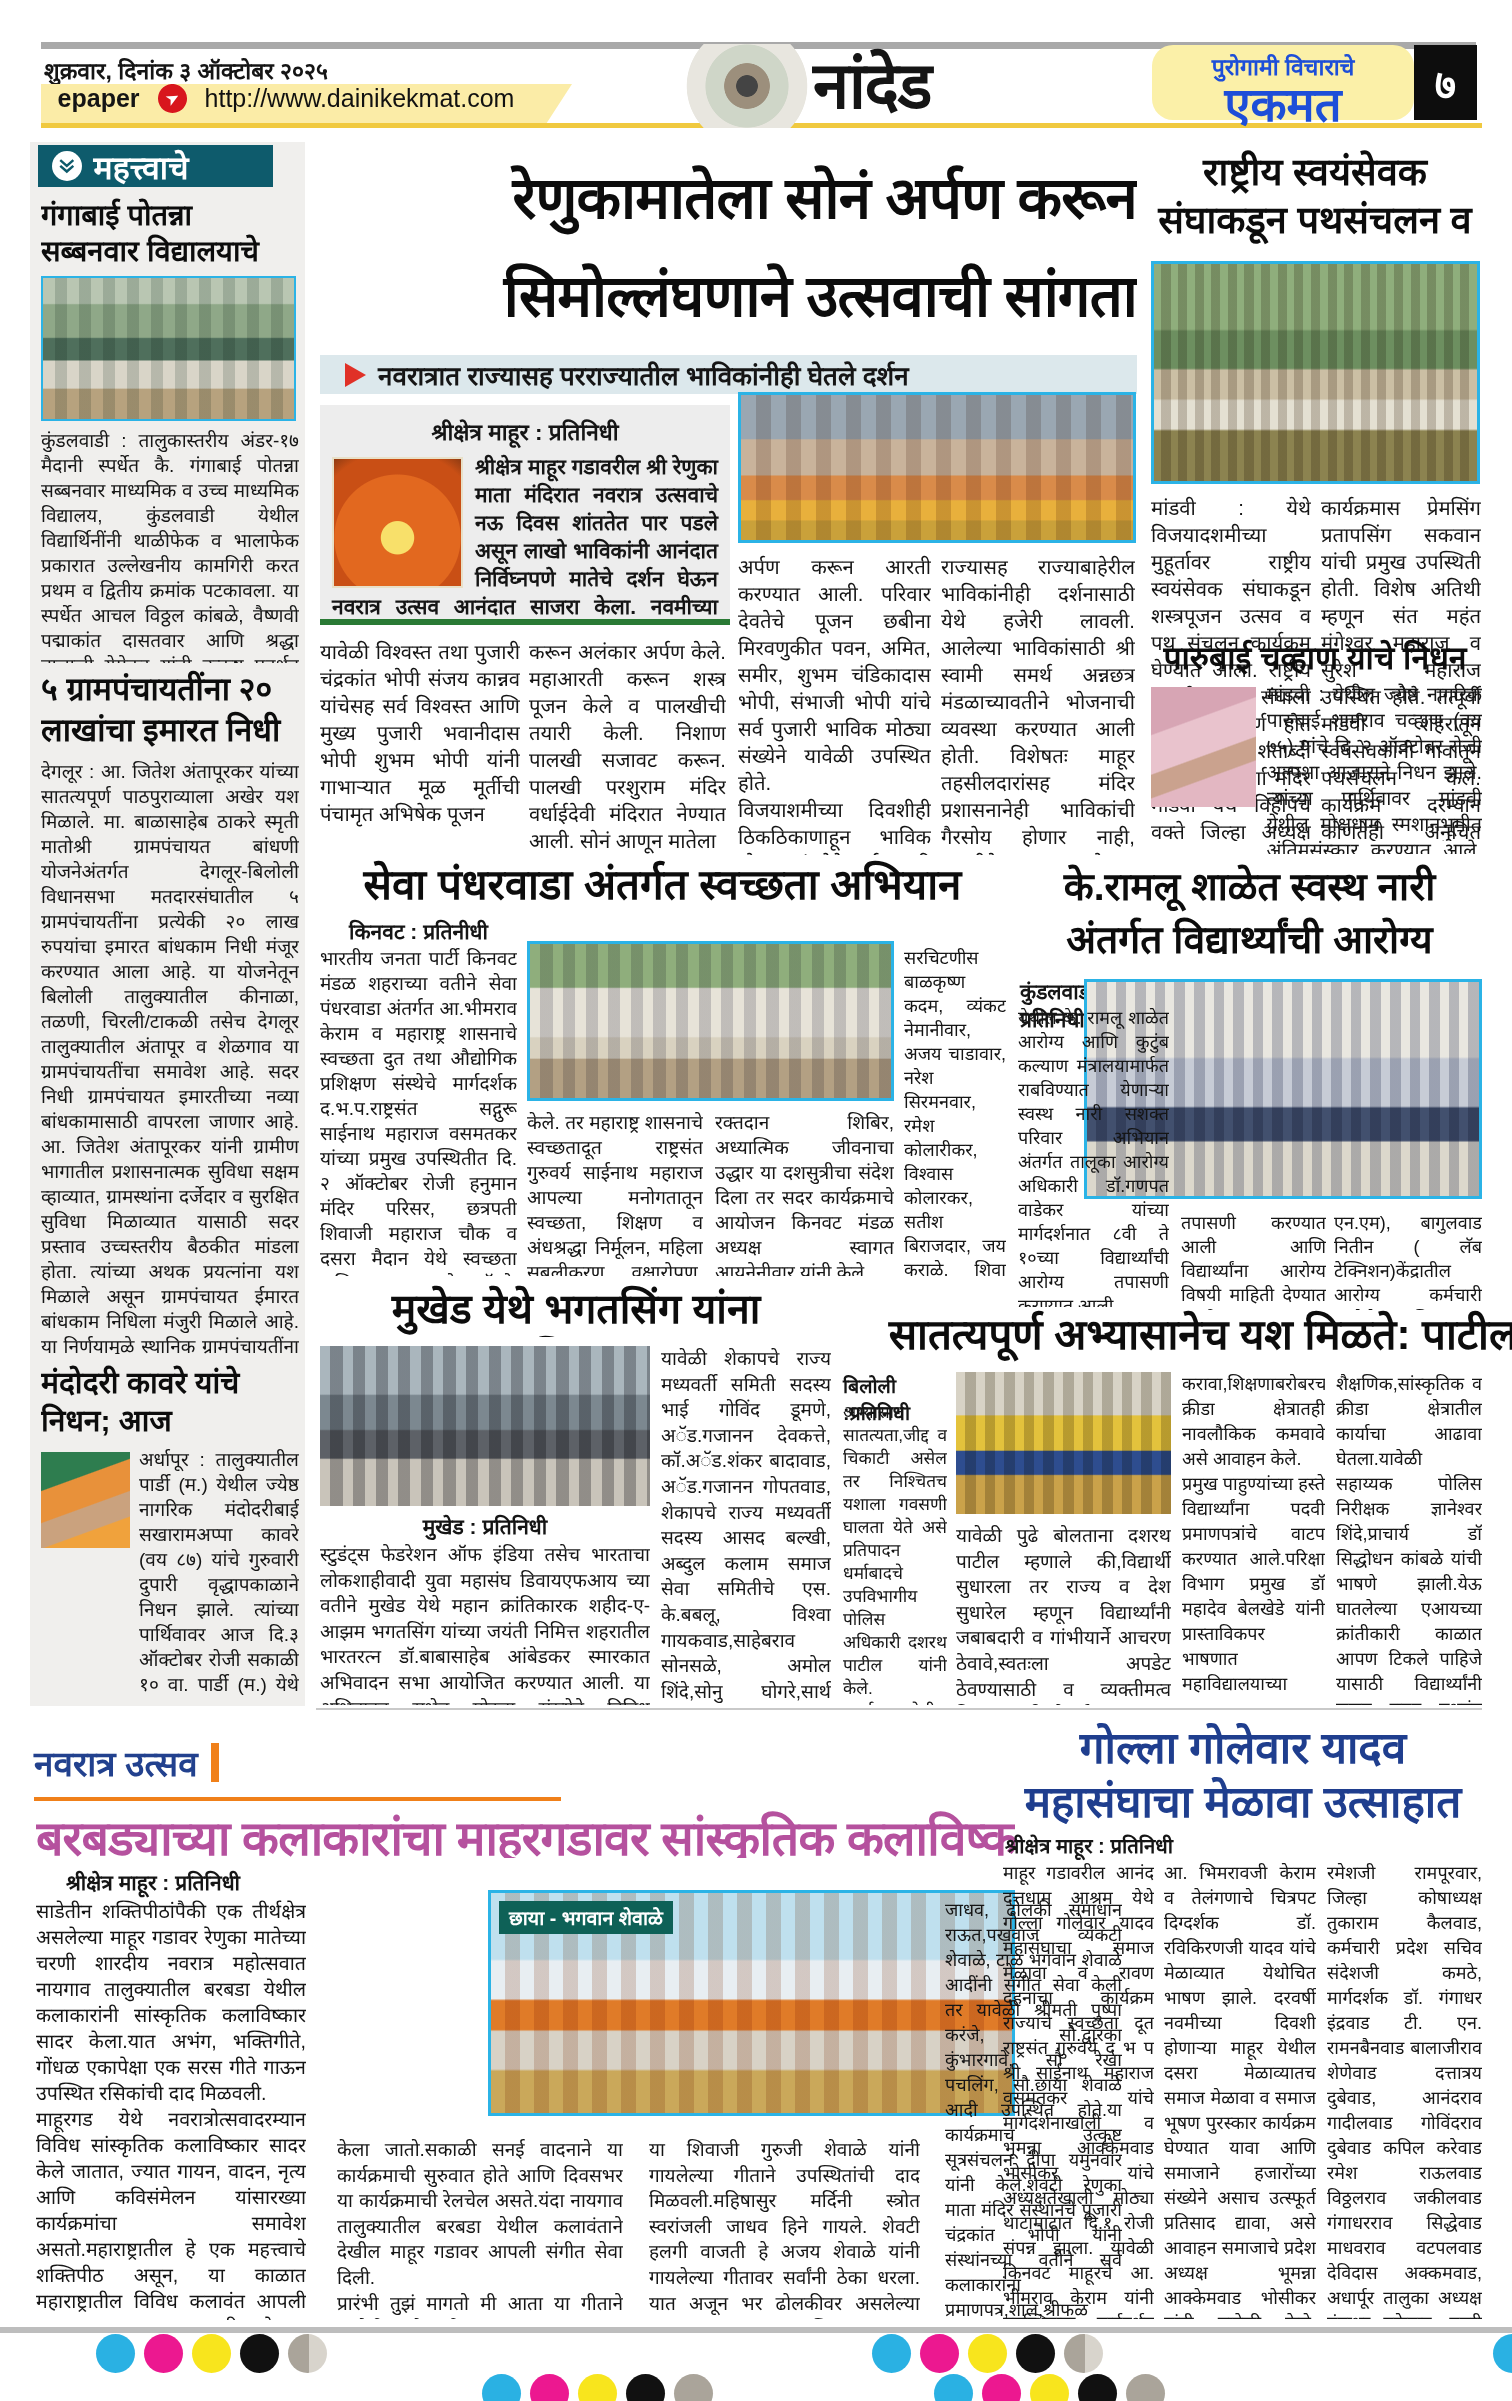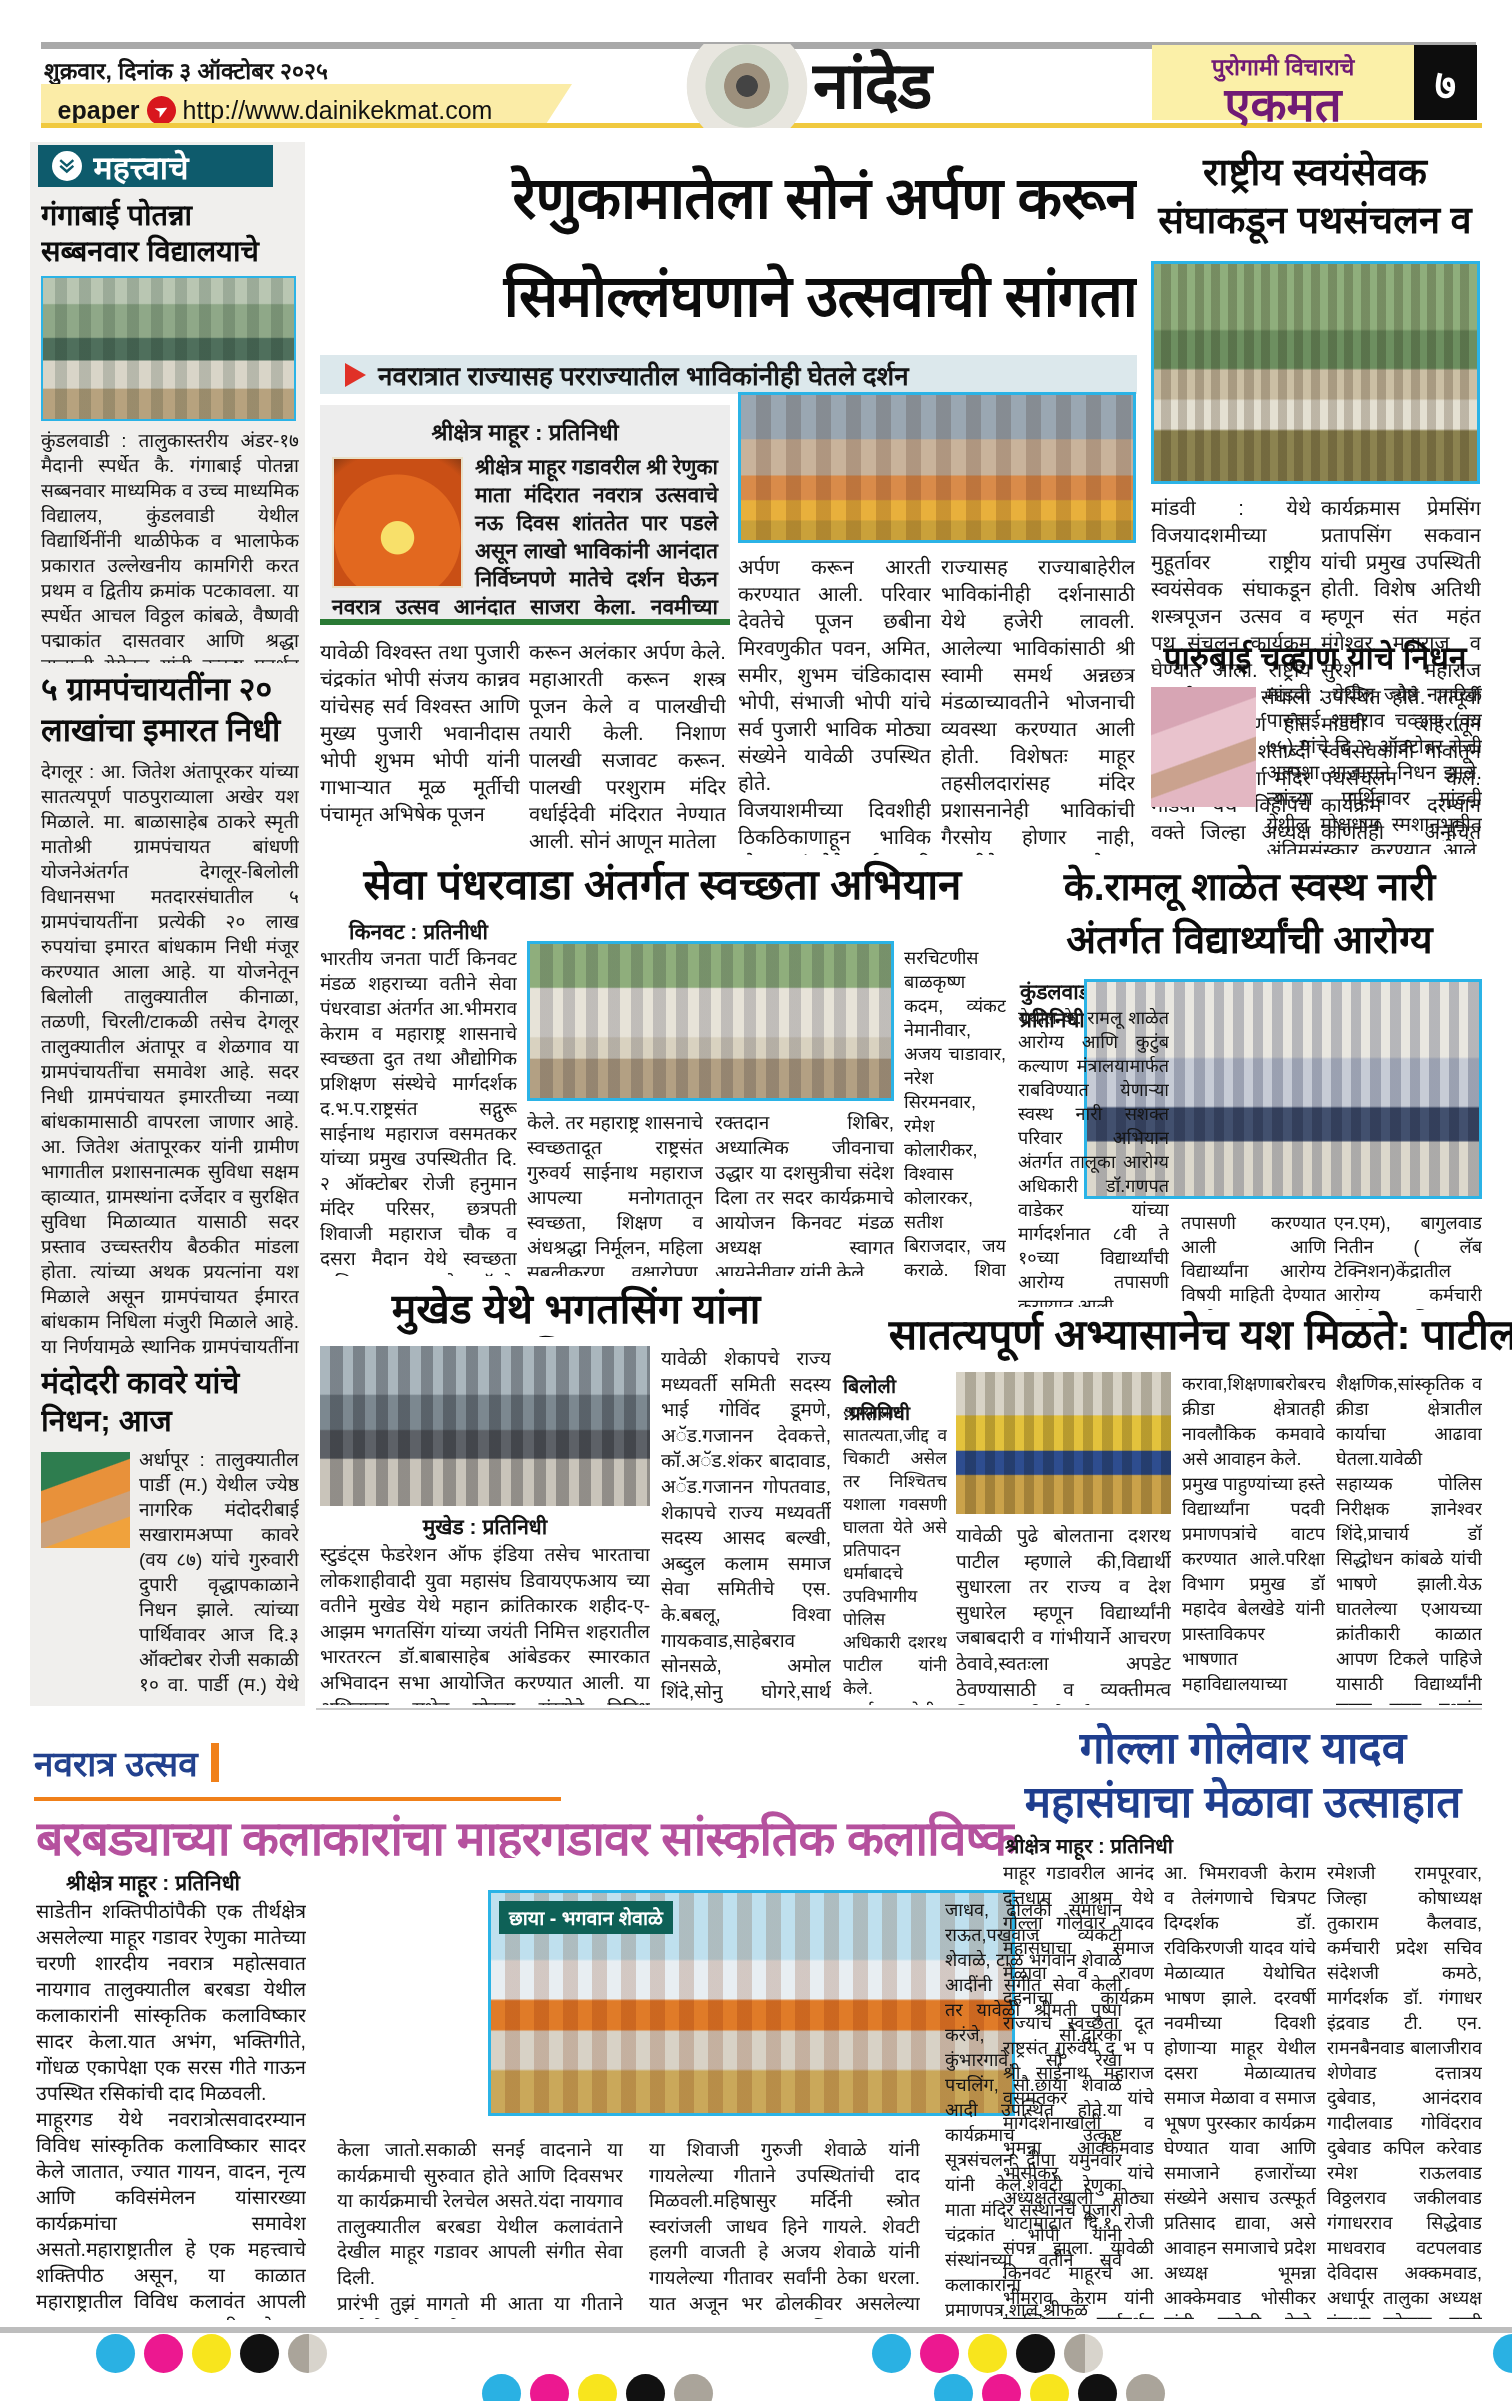--- a/index.html
+++ b/index.html
@@ -20,25 +20,25 @@
   .ph.noborder{border:none;}
   .rule{background:#a9a9a9;}
   .dot{width:39px;height:39px;border-radius:50%;display:inline-block;margin-right:9px;}
   .gray-sidebar{background:#f0efed;}
   .teal-box{background:#0e5b6c;color:#fff;display:flex;align-items:center;gap:12px;padding:0 13.6px;box-sizing:border-box;}
   .tri{width:0;height:0;border-top:12.8px solid transparent;border-bottom:12.8px solid transparent;border-left:21px solid #e03127;}
   .leadbox{background:#ededed;border-bottom:6px solid #2a7a35;box-sizing:border-box;padding:10.5px 12px;}
   .deity{float:left;width:127px;height:127px;margin:4.5px 12px 4.5px 0;
          background:radial-gradient(circle at 50% 62%,#f8e06a 0 16%,#e2681f 17% 62%,#c94f15 63% 86%,#8f3b12 100%);
          border:2.3px solid #e8e0c8;}
-  .epstrip{background:#fbeca7;display:flex;align-items:flex-end;gap:7px;padding:0 16.6px;box-sizing:border-box;
+  .epstrip{background:#fbeca7;display:flex;align-items:flex-start;gap:18px;padding:0 16.6px;box-sizing:border-box;
            clip-path:polygon(0 0,100% 0,95% 100%,0 100%);}
   .ep-ic{width:29px;height:29px;border-radius:50%;background:#d8161d;color:#fff;display:inline-flex;
          align-items:center;justify-content:center;font-size:16.6px;transform:rotate(-28deg);}
-  .brandbox{background:#fbf0a8;color:#701a75;text-align:center;box-sizing:border-box;padding-top:4.5px;}
+  .brandbox{background:#fbf0a8;color:#1d4ed8;text-align:center;box-sizing:border-box;padding-top:4.5px;border-radius:21px;}
   .pgbox{background:#0d0d0d;color:#fff;display:flex;align-items:center;justify-content:center;font-size:41px;font-weight:700;}
   .capchip{position:absolute;left:7.5px;top:7.5px;background:#0e6157;color:#fff;font-size:19.6px;font-weight:700;padding:3px 10.5px;}
   .vline{width:7.5px;background:#f08019;}
 </style>
 </head>
 <body>
 
 <div class="abs rule" style="left:41px;top:42px;width:1435px;height:6.8px;"></div>
 <div class="abs" style="left:44px;top:54px;font-size:23px;font-weight:600;">शुक्रवार, दिनांक ३ ऑक्टोबर २०२५</div>
 

